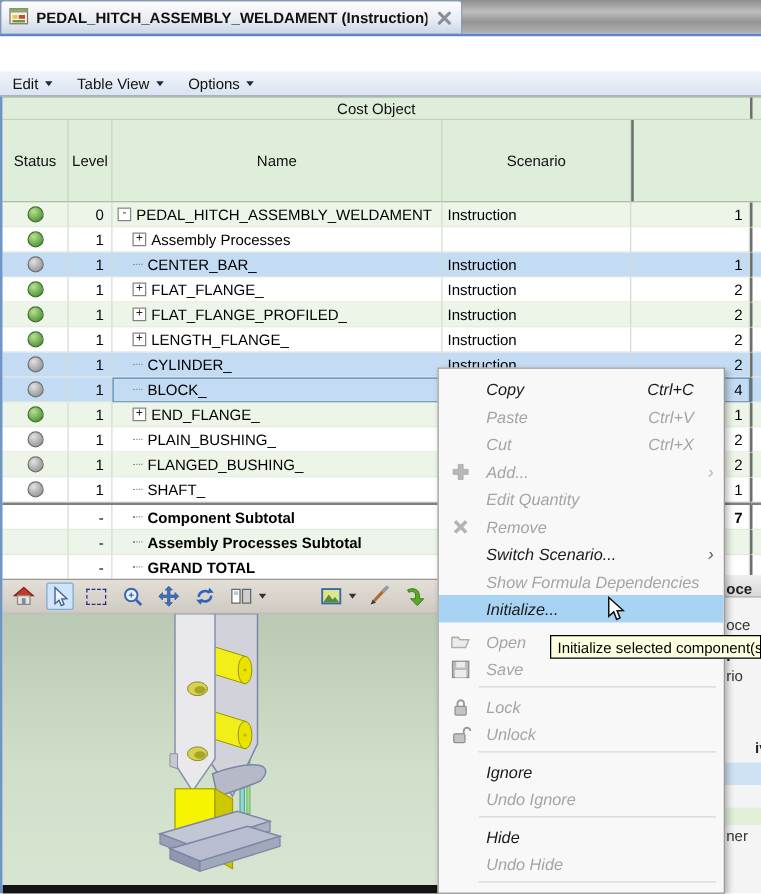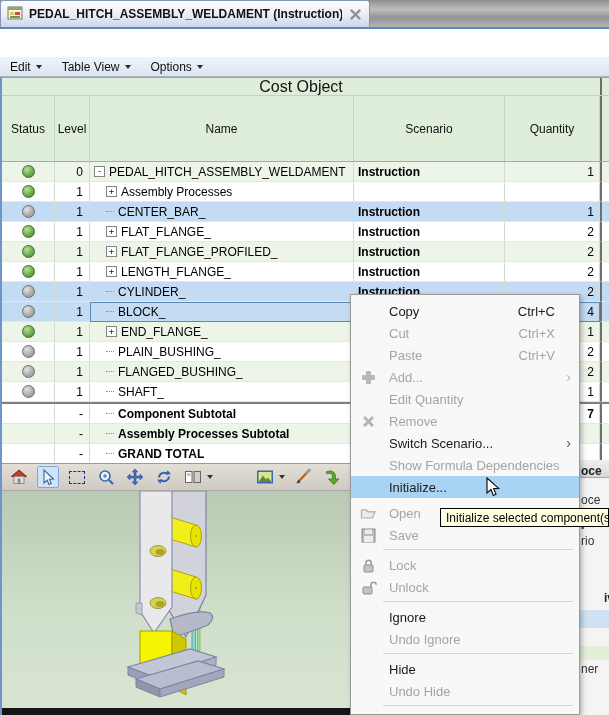--- a/index.html
+++ b/index.html
@@ -30,42 +30,42 @@
   #menubar{position:absolute;left:0;top:57px;width:609px;height:20px;box-sizing:border-box;
     background:linear-gradient(180deg,#eff4fb,#dbe4f0);border-bottom:1px solid #a8b2c2;
     display:flex;align-items:center;gap:20px;padding-left:10px;font-size:12px;color:#111;}
   .mb-item{display:flex;align-items:center;}
   .caret{width:0;height:0;border-left:3.5px solid transparent;border-right:3.5px solid transparent;
     border-top:4px solid #1e2a40;margin-left:5px;}
 
   
   #costtable{position:absolute;left:2px;top:77px;width:607px;z-index:1;}
   .gh{height:19px;display:flex;background:#dfeeda;border-top:1px solid #9aa89a;
-    border-bottom:1px solid #c2d3bb;font-size:16px;color:#111;box-sizing:border-box;}
+    border-bottom:1px solid #c2d3bb;font-size:12px;color:#111;box-sizing:border-box;}
   .gh-main{width:598px;display:flex;align-items:center;justify-content:center;}
   .gh-sliver{width:9px;border-left:2px solid #6e6e6e;box-sizing:border-box;}
   .hrow{height:66px;display:flex;background:#dfeeda;border-bottom:1px solid #9eb095;
     font-size:12px;color:#111;box-sizing:border-box;}
   .hcell{display:flex;align-items:center;justify-content:center;border-right:1px solid #c6d6bf;box-sizing:border-box;}
   .w0{width:53px}.w1{width:35px}.w2{width:264px}.w3{width:151px}.w4{width:95px}
   .w5{width:9px;border-left:2px solid #6e6e6e;border-right:none;box-sizing:border-box;}
   .trow{height:20px;display:flex;font-size:12px;color:#000;position:relative;background:#fff;box-sizing:border-box;}
   .trow>div{box-sizing:border-box;border-right:1px solid #d4dccf;border-bottom:1px solid #e3e9de;
     display:flex;align-items:center;overflow:hidden;}
   .trow>.w5{border-right:none;}
   .bg-tint{background:#edf5e8;}
   .row-sel{background:#c3dcf4;}
   .thick-top{border-top:2px solid #7f7f7f;height:22px;}
   .row-focus::after{content:'';position:absolute;left:88px;right:9px;top:0;bottom:0;
     border:1px solid #5d88b4;pointer-events:none;}
   .c-status{justify-content:center;}
   .c-level{justify-content:flex-end;padding-right:6px;}
   .c-name{padding-left:4px;gap:4px;white-space:nowrap;}
   .c-name.ind-1{padding-left:16px;}
-  .c-scen{padding-left:4px;font-weight:bold;}
+  .c-scen{padding-left:4px;}
   .c-qty{justify-content:flex-end;padding-right:5px;}
   .bold{font-weight:bold;}
   .dot{width:11px;height:11px;border-radius:50%;flex:none;}
   .dot.green{background:radial-gradient(circle at 35% 30%,#b9e18e,#6aa84f 60%,#487a34);border:1px solid #3d6e2b;}
   .dot.gray{background:radial-gradient(circle at 35% 30%,#e2e2e2,#a8a8a8 60%,#8b8b8b);border:1px solid #6f6f6f;}
   .tg{width:9px;height:9px;border:1px solid #848484;background:#fff;font-size:9px;line-height:7px;
     display:flex;align-items:center;justify-content:center;flex:none;
     font-family:"DejaVu Sans Mono",monospace;color:#222;}
   .stub{width:8px;height:0;border-top:1px dotted #909090;flex:none;}
 
@@ -94,21 +94,21 @@
     background:linear-gradient(180deg,#efefef,#d8d8d8);border-bottom:1px solid #a8a8a8;box-sizing:border-box;}
   .rp-blue{position:absolute;left:0;top:150px;width:29px;height:18px;background:#cfe2f4;}
   .rp-green{position:absolute;left:0;top:186px;width:29px;height:14px;background:#e3efd9;}
   .rp-frag{position:absolute;left:1px;white-space:nowrap;}
   .rp-frag.bold{font-weight:bold;color:#222;}
 
   
   #ctx{position:absolute;left:350px;top:294px;width:230px;height:421px;box-sizing:border-box;
     background:#f8f8f8;border:1px solid #9a9a9a;box-shadow:2px 2px 5px rgba(0,0,0,.28);
     padding-top:5px;overflow:hidden;font-size:13px;z-index:20;}
-  .mi{height:22px;position:relative;display:flex;align-items:center;color:#1a1a1a;}
+  .mi{height:22px;position:relative;display:flex;align-items:center;color:#1a1a1a;font-style:italic;}
   .mi.dis{color:#a4a4a4;}
   .mi.hl{background:#a9d3f3;}
   .mi-ic{position:absolute;left:8px;width:18px;height:18px;display:flex;align-items:center;justify-content:center;}
   .mi-label{margin-left:38px;white-space:nowrap;}
   .mi-sc{position:absolute;right:24px;}
   .mi-sub{position:absolute;right:8px;font-size:14px;color:#555;line-height:1;}
   .mi.dis .mi-sub{color:#b2b2b2;}
   .msep{height:1px;background:#d6d6d6;margin:3px 6px 4px 32px;}
   .mgap{height:4px;}
 
@@ -162,21 +162,20 @@
   <div id="costtable">
     <div class="gh">
       <div class="gh-main">Cost Object</div>
       <div class="gh-sliver"></div>
     </div>
     <div class="hrow" id="hrow">
         <div class="hcell w0">Status</div>
         <div class="hcell w1">Level</div>
         <div class="hcell w2">Name</div>
         <div class="hcell w3">Scenario</div>
-        <div class="hcell w4">Quantity</div>
         <div class="w5"></div>
       </div>
     <div id="rows">
         <div class="trow bg-tint">
           <div class="c-status w0">
             <div class="dot green"></div>
           </div>
           <div class="c-level w1">0</div>
           <div class="c-name w2">
             <div class="tg">-</div>
@@ -485,26 +484,26 @@
       <div class="rp-frag bold" style="top: 131px; margin-left: 23px;">iv</div>
       <div class="rp-frag" style="top: 202px;">ner</div>
     </div>
 
   <div id="ctx">
       <div class="mi">
         <div class="mi-label">Copy</div>
         <div class="mi-sc">Ctrl+C</div>
       </div>
       <div class="mi dis">
+        <div class="mi-label">Paste</div>
+        <div class="mi-sc">Ctrl+V</div>
+      </div>
+      <div class="mi dis">
         <div class="mi-label">Cut</div>
         <div class="mi-sc">Ctrl+X</div>
-      </div>
-      <div class="mi dis">
-        <div class="mi-label">Paste</div>
-        <div class="mi-sc">Ctrl+V</div>
       </div>
       <div class="mi dis">
         <div class="mi-ic">
           <svg width="17" height="17" viewBox="0 0 17 17">
             <path d="M6.5 2.5 h4 v4 h4 v4 h-4 v4 h-4 v-4 h-4 v-4 h4 z" fill="#b8b8b8" stroke="#9a9a9a" stroke-width="0.5"></path>
           </svg>
         </div>
         <div class="mi-label">Add...</div>
         <div class="mi-sub">›</div>
       </div>

